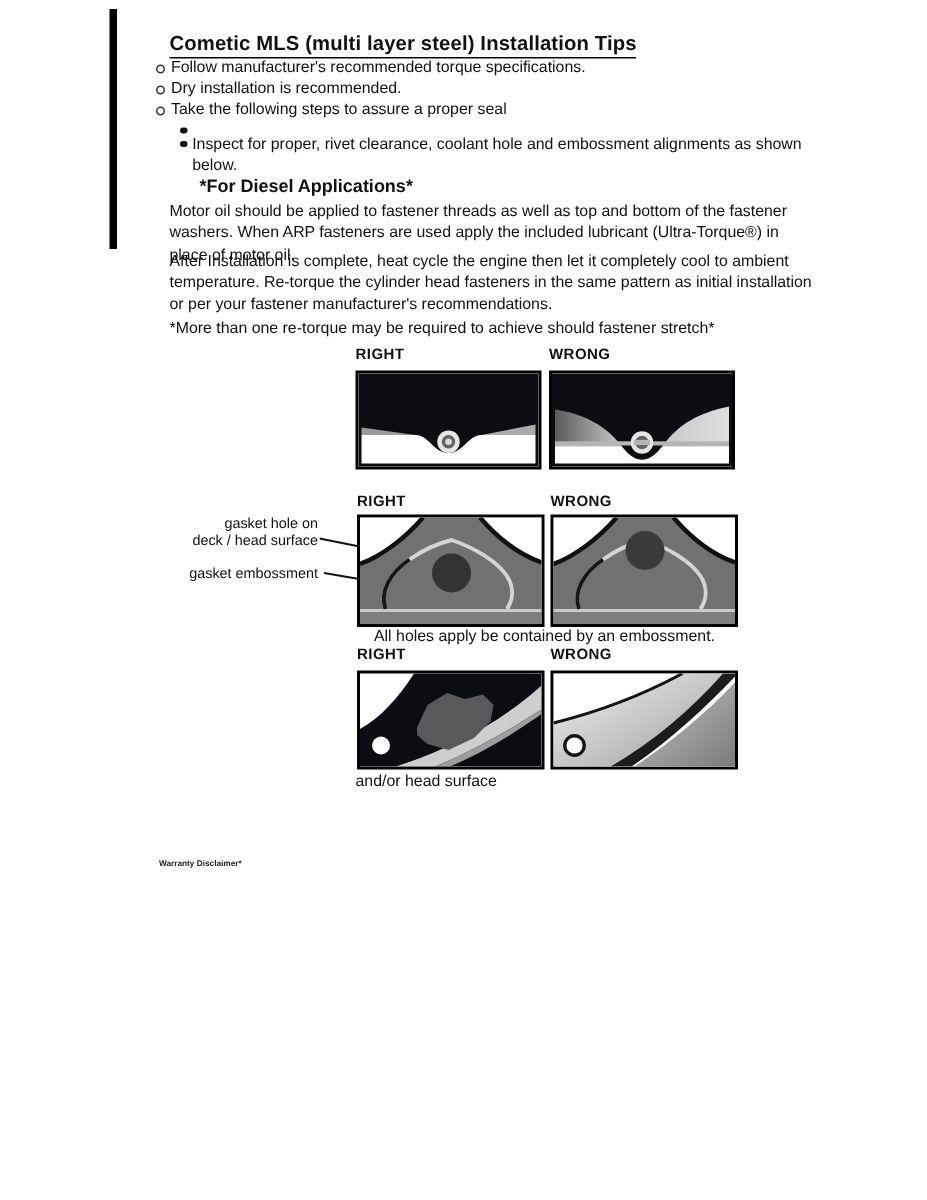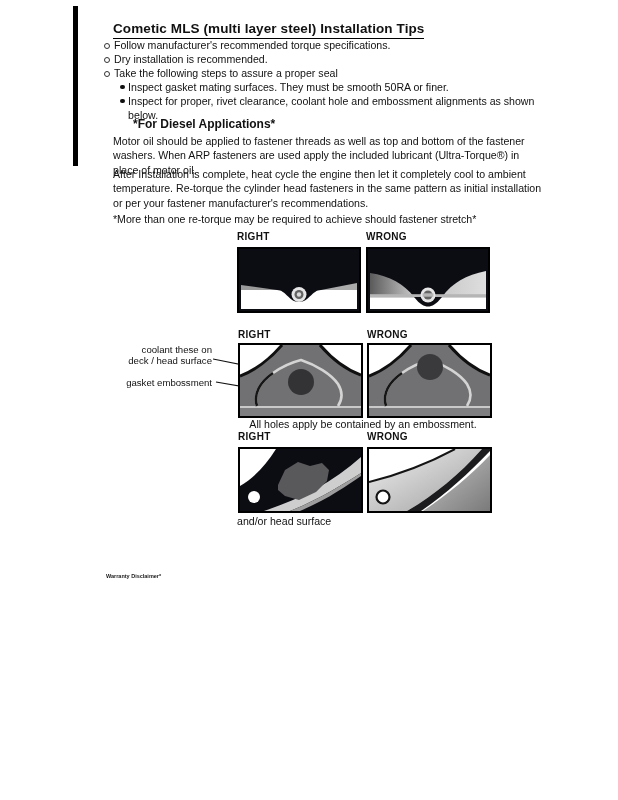--- a/index.html
+++ b/index.html
@@ -81,21 +81,20 @@
     <div class="bullet-row">
       <span class="ring"></span>
       <span>Dry installation is recommended.</span>
     </div>
     <div class="bullet-row">
       <span class="ring"></span>
       <span>Take the following steps to assure a proper seal</span>
     </div>
     <div class="sub-row">
       <span class="dot"></span>
-      <span>Inspect gasket mating surfaces.  They must be smooth 50RA or finer.</span>
     </div>
     <div class="sub-row">
       <span class="dot"></span>
       <span>Inspect for proper, rivet clearance, coolant hole and embossment alignments as shown below.</span>
     </div>
   </div>
 
   <div id="diesel-heading">*For Diesel Applications*</div>
   <div id="diesel-p1" class="para">Motor oil should be applied to fastener threads as well as top and bottom of the fastener washers. When ARP fasteners are used apply the included lubricant (Ultra-Torque®) in place of motor oil.</div>
   <div id="diesel-p2" class="para">After Installation is complete, heat cycle the engine then let it completely cool to ambient temperature. Re-torque the cylinder head fasteners in the same pattern as initial installation or per your fastener manufacturer's recommendations.</div>
@@ -137,21 +136,21 @@
       <circle cx="60" cy="46" r="7.5" fill="#e6e6e6"></circle>
       <circle cx="60" cy="46" r="4.5" fill="#646464"></circle>
       <rect x="54.6" y="44.3" width="10.8" height="3.4" fill="#b5b5b5"></rect>
     </svg>
   </div>
 
   <div id="r2-right-label" class="dg-label">RIGHT</div>
   <div id="r2-wrong-label" class="dg-label">WRONG</div>
 
   <div id="coolant-label" class="side-label">
-    <div>coolant these on</div>
+    <div>gasket hole on</div>
     <div>deck / head surface</div>
   </div>
   <div id="emboss-label" class="side-label">gasket embossment</div>
 
   <svg id="pointer-lines" width="90" height="48" viewBox="0 0 90 48">
     <line x1="0" y1="9" x2="80" y2="25" stroke="#111" stroke-width="1.2"></line>
     <line x1="3" y1="32" x2="50" y2="40" stroke="#111" stroke-width="1.2"></line>
   </svg>
 
   <div id="r2-right-panel" class="panel">

